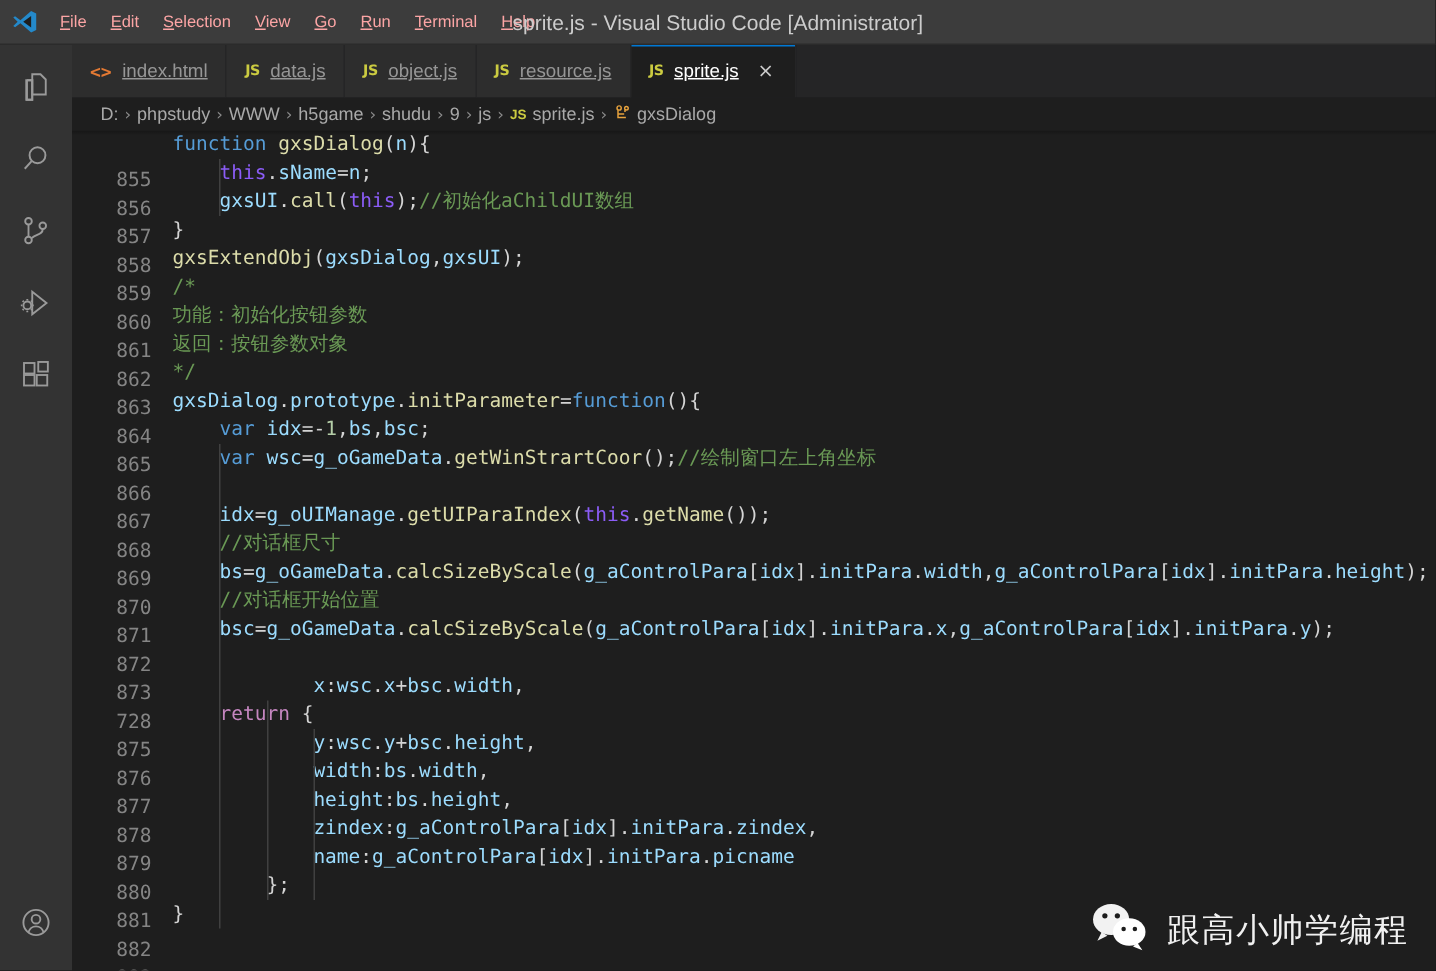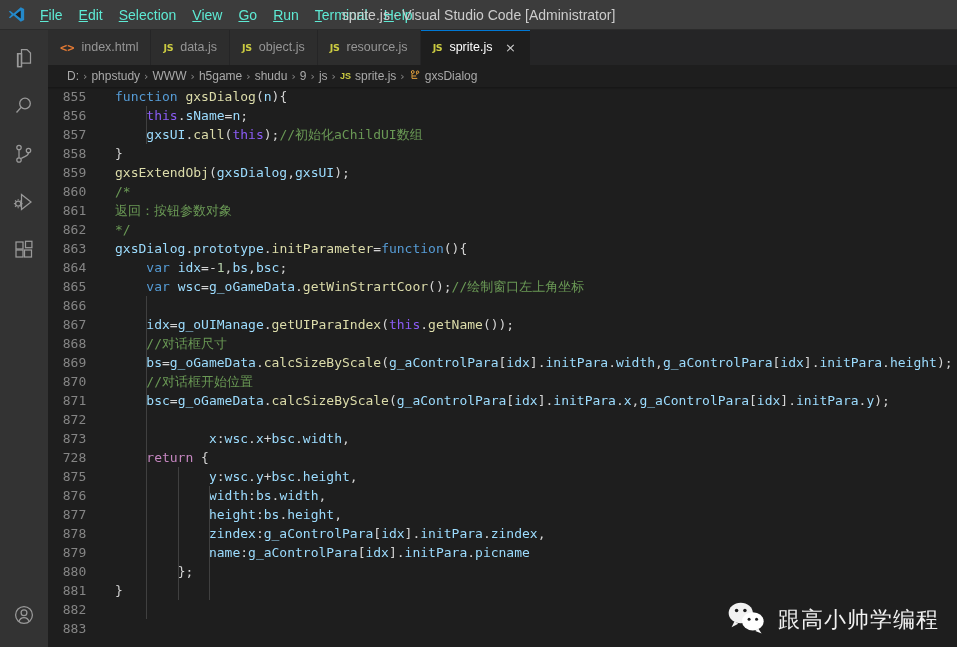--- a/index.html
+++ b/index.html
@@ -24,22 +24,22 @@
     position: relative;
     border-bottom: 1px solid #2b2b2b;
   }
   .vscode-logo {
     width: 32px; height: 30px;
     display: flex; align-items: center; justify-content: center;
     flex: 0 0 32px;
   }
   .menubar { display: flex; align-items: center; height: 30px; }
   .menu-item {
-    color: #5eead4;
-    font-size: 14px;
+    color: #fca5a5;
+    font-size: 11px;
     padding: 4px 8px;
     line-height: 14px;
     cursor: default;
     white-space: nowrap;
   }
   .menu-item .mn { text-decoration: underline; }
   .window-title {
     position: absolute;
     left: 0; right: 0; top: 0;
     height: 30px; line-height: 30px;
@@ -107,21 +107,21 @@
     height: 1px; background: #0078d4;
   }
   .tab-icon {
     font-size: 10px; font-weight: bold;
     margin-right: 7px;
     font-family: "DejaVu Sans", sans-serif;
     line-height: 1;
   }
   .tab-icon.js { color: #cbcb41; font-size: 9.5px; letter-spacing: -0.3px; }
   .tab-icon.html { color: #e37933; font-size: 12px; font-family: "DejaVu Sans Mono", monospace; }
-  .tab-label { line-height: 35px; }
+  .tab-label { line-height: 35px; text-decoration: underline; }
   .tab-close {
     margin-left: 10px;
     width: 16px; height: 16px;
     display: flex; align-items: center; justify-content: center;
     color: #cccccc; font-size: 13px;
     border-radius: 3px;
     cursor: pointer;
     font-family: "DejaVu Sans", sans-serif;
   }
 
@@ -154,26 +154,27 @@
   
   .editor {
     flex: 1; min-height: 0;
     position: relative;
     display: flex;
     background: #1e1e1e;
     overflow: hidden;
   }
   .gutter {
     width: 67px; min-width: 67px;
-    text-align: center;
+    text-align: right;
     padding-right: 14px;
     color: #858585;
     font-family: "DejaVu Sans Mono", monospace;
     font-size: 13px;
     user-select: none;
+    margin-top: 24px;
   }
   .codepane {
     flex: 1; min-width: 0;
     position: relative;
     overflow: hidden;
   }
   .line {
     height: 19px; line-height: 19px;
     white-space: pre;
     font-family: "DejaVu Sans Mono", monospace;
@@ -435,20 +436,21 @@
             <div class="line">882</div>
             <div class="line">883</div>
           </div>
         <div class="codepane" id="codepane">
             <div class="line"><span class="t-kw">function</span><span class="t-plain"> </span><span class="t-fn">gxsDialog</span><span class="t-plain">(</span><span class="t-var">n</span><span class="t-plain">){</span></div>
             <div class="line"><span class="t-plain">    </span><span class="t-this">this</span><span class="t-plain">.</span><span class="t-prop">sName</span><span class="t-plain">=</span><span class="t-var">n</span><span class="t-plain">;</span></div>
             <div class="line"><span class="t-plain">    </span><span class="t-var">gxsUI</span><span class="t-plain">.</span><span class="t-fn">call</span><span class="t-plain">(</span><span class="t-this">this</span><span class="t-plain">);</span><span class="t-com">//初始化aChildUI数组</span></div>
             <div class="line"><span class="t-plain">}</span></div>
             <div class="line"><span class="t-fn">gxsExtendObj</span><span class="t-plain">(</span><span class="t-var">gxsDialog</span><span class="t-plain">,</span><span class="t-var">gxsUI</span><span class="t-plain">);</span></div>
             <div class="line"><span class="t-com">/*</span></div>
+            <div class="line"><span class="t-com">功能：初始化按钮参数</span></div>
             <div class="line"><span class="t-com">返回：按钮参数对象</span></div>
             <div class="line"><span class="t-com">*/</span></div>
             <div class="line"><span class="t-var">gxsDialog</span><span class="t-plain">.</span><span class="t-prop">prototype</span><span class="t-plain">.</span><span class="t-fn">initParameter</span><span class="t-plain">=</span><span class="t-kw">function</span><span class="t-plain">(){</span></div>
             <div class="line"><span class="t-plain">    </span><span class="t-kw">var</span><span class="t-plain"> </span><span class="t-var">idx</span><span class="t-plain">=-</span><span class="t-num">1</span><span class="t-plain">,</span><span class="t-var">bs</span><span class="t-plain">,</span><span class="t-var">bsc</span><span class="t-plain">;</span></div>
             <div class="line"><span class="t-plain">    </span><span class="t-kw">var</span><span class="t-plain"> </span><span class="t-var">wsc</span><span class="t-plain">=</span><span class="t-var">g_oGameData</span><span class="t-plain">.</span><span class="t-fn">getWinStrartCoor</span><span class="t-plain">();</span><span class="t-com">//绘制窗口左上角坐标</span></div>
             <div class="line">&nbsp;</div>
             <div class="line"><span class="t-plain">    </span><span class="t-var">idx</span><span class="t-plain">=</span><span class="t-var">g_oUIManage</span><span class="t-plain">.</span><span class="t-fn">getUIParaIndex</span><span class="t-plain">(</span><span class="t-this">this</span><span class="t-plain">.</span><span class="t-fn">getName</span><span class="t-plain">());</span></div>
             <div class="line"><span class="t-plain">    </span><span class="t-com">//对话框尺寸</span></div>
             <div class="line"><span class="t-plain">    </span><span class="t-var">bs</span><span class="t-plain">=</span><span class="t-var">g_oGameData</span><span class="t-plain">.</span><span class="t-fn">calcSizeByScale</span><span class="t-plain">(</span><span class="t-var">g_aControlPara</span><span class="t-plain">[</span><span class="t-var">idx</span><span class="t-plain">].</span><span class="t-prop">initPara</span><span class="t-plain">.</span><span class="t-prop">width</span><span class="t-plain">,</span><span class="t-var">g_aControlPara</span><span class="t-plain">[</span><span class="t-var">idx</span><span class="t-plain">].</span><span class="t-prop">initPara</span><span class="t-plain">.</span><span class="t-prop">height</span><span class="t-plain">);</span></div>
             <div class="line"><span class="t-plain">    </span><span class="t-com">//对话框开始位置</span></div>

